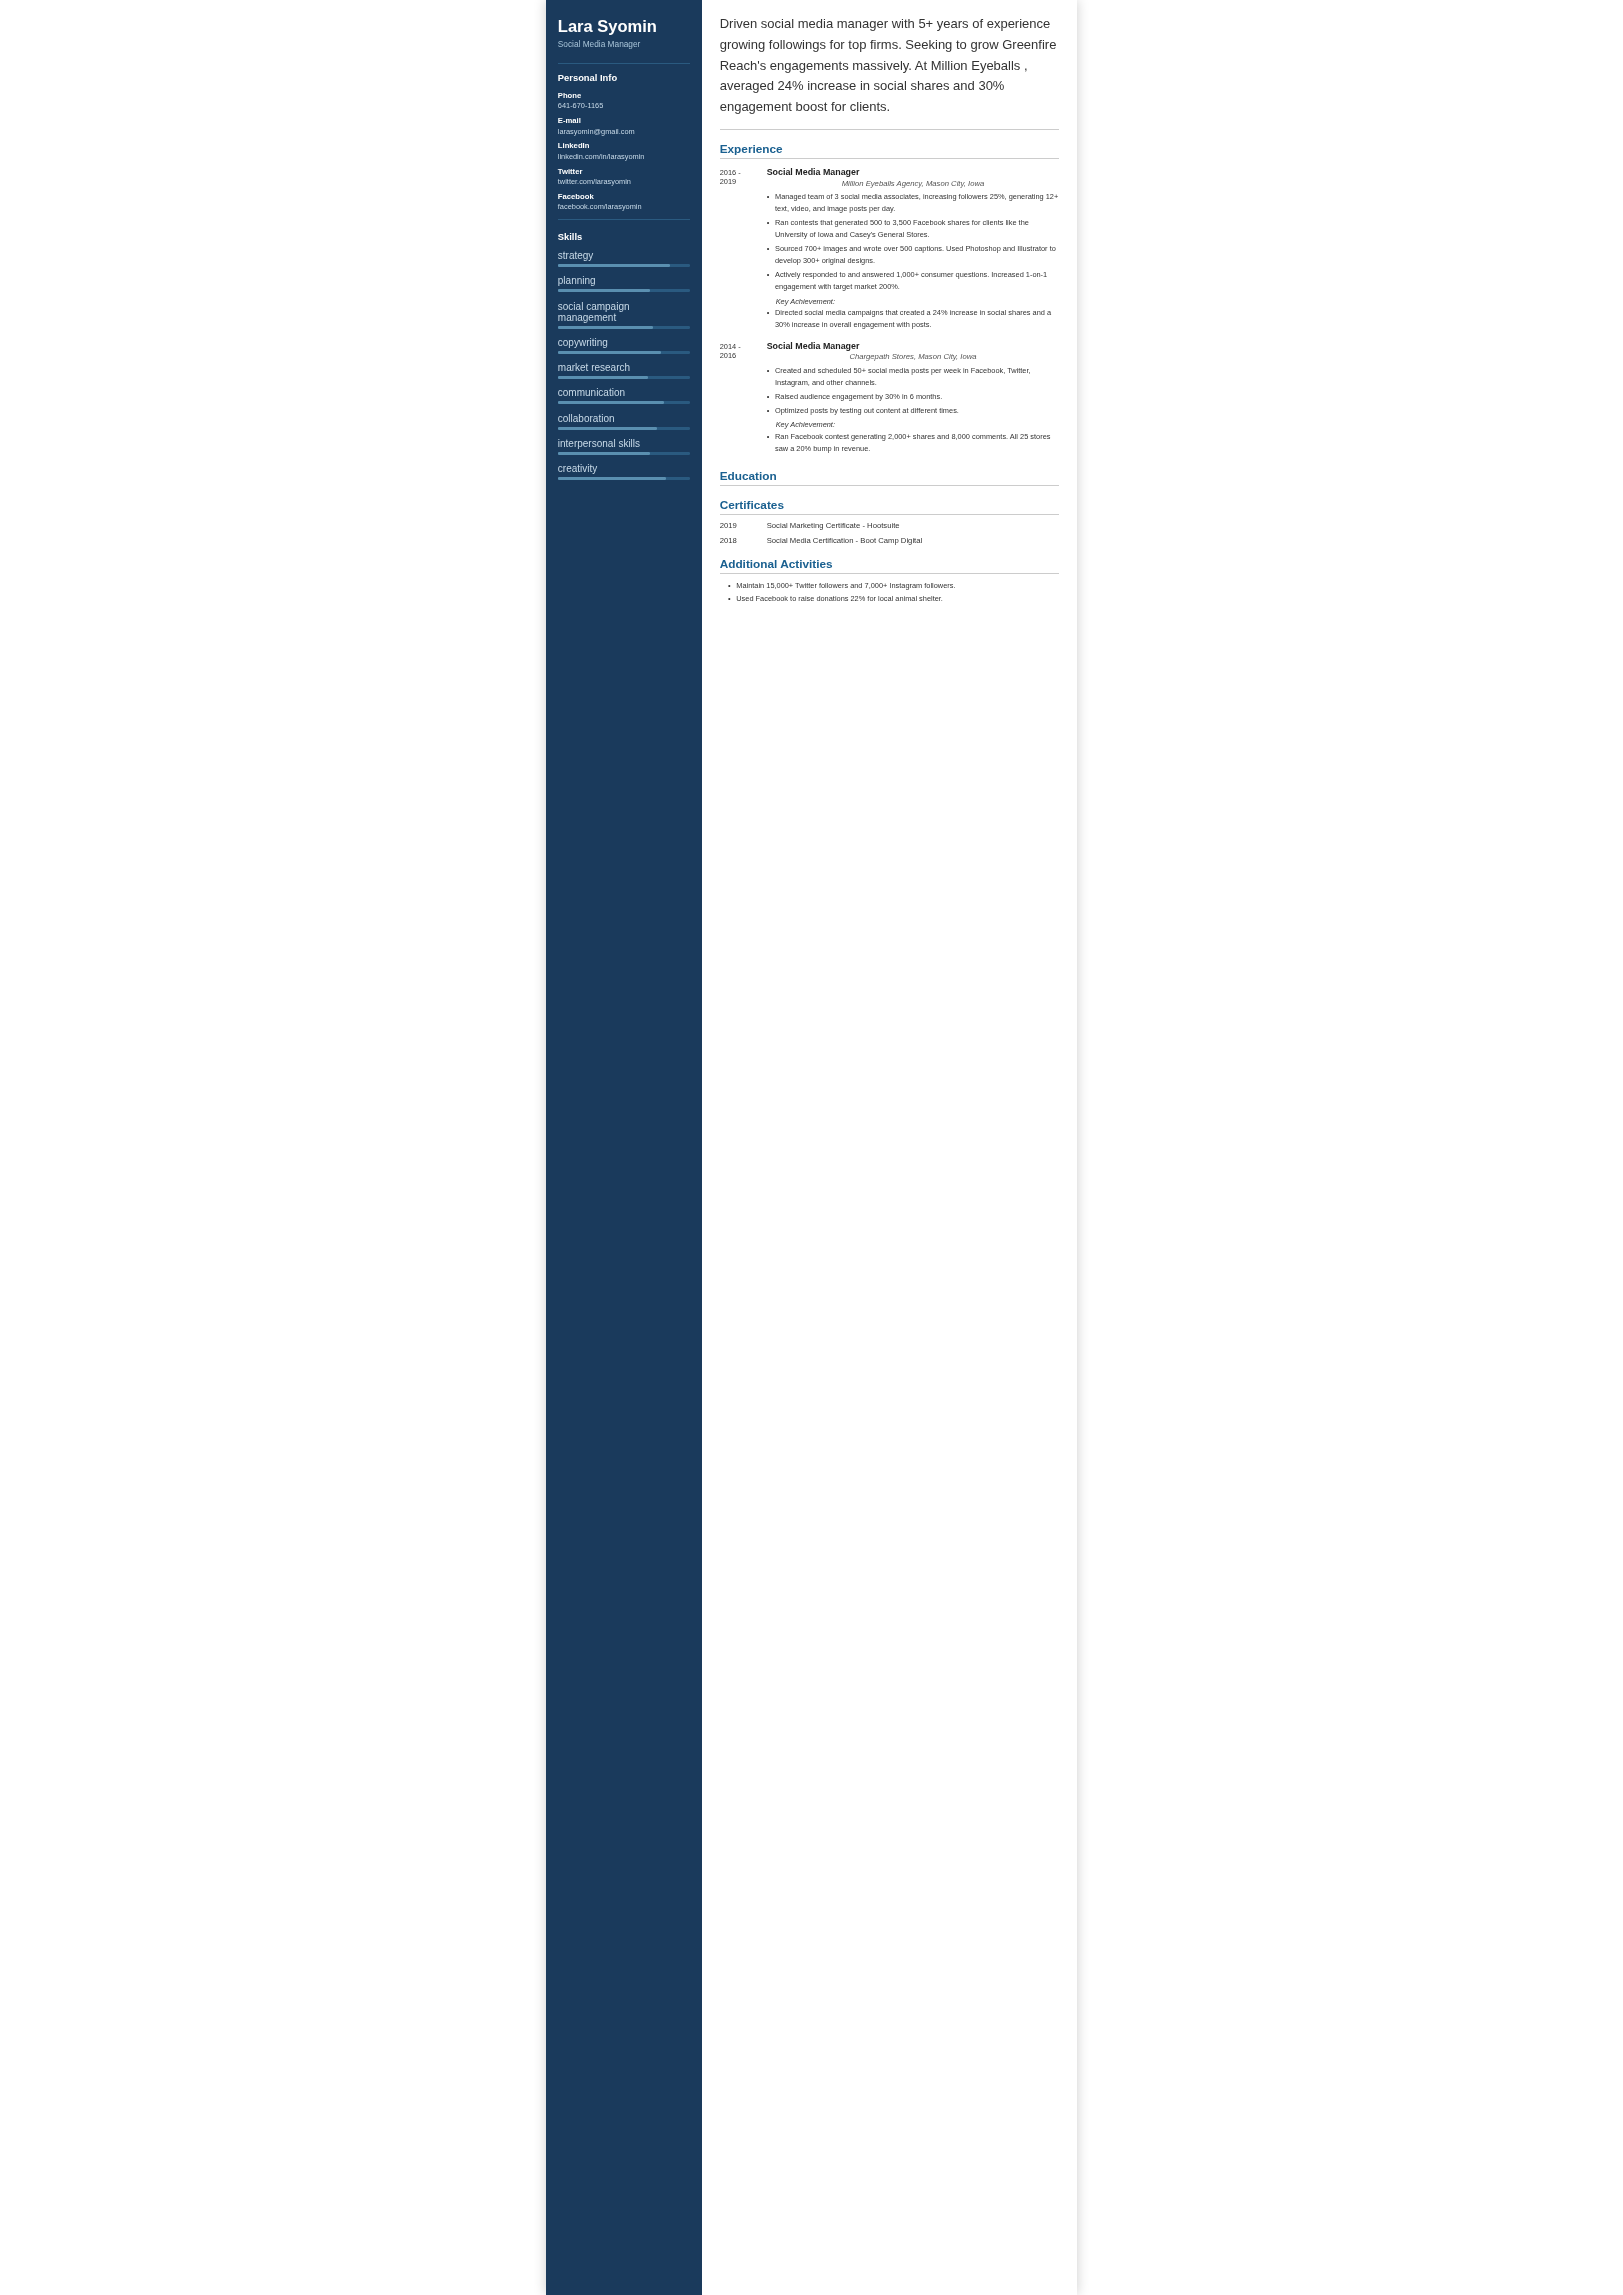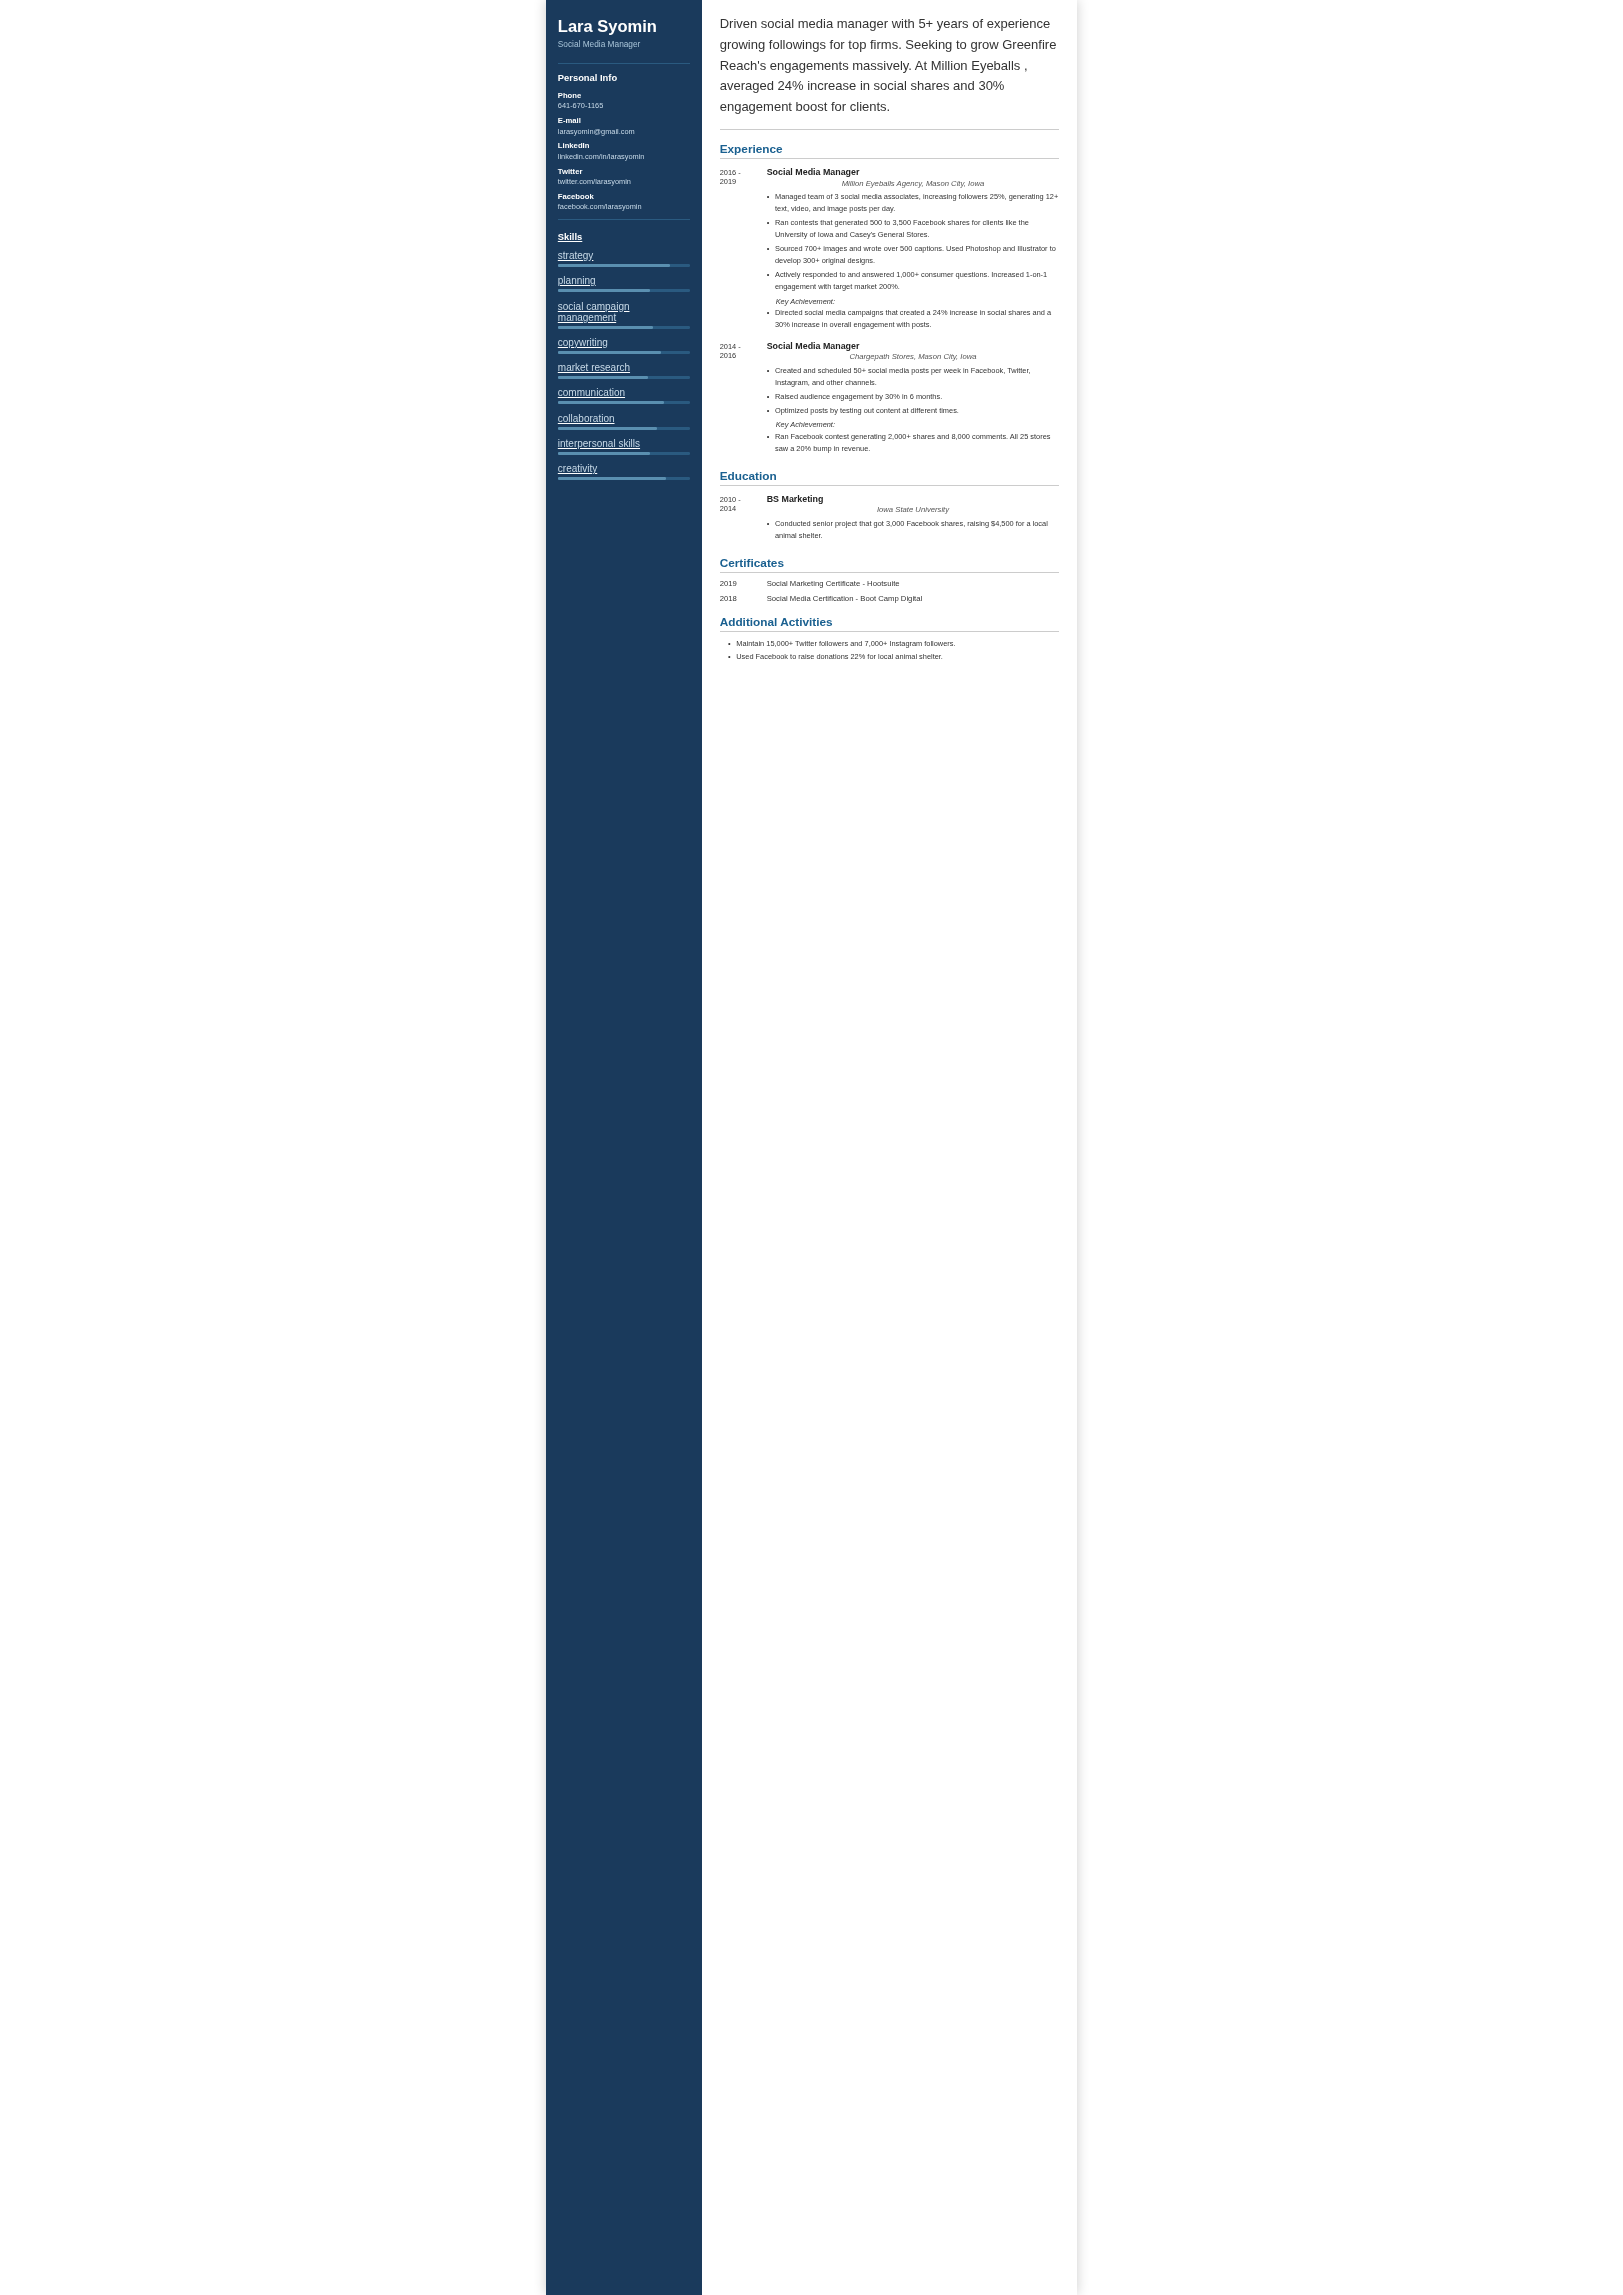--- a/index.html
+++ b/index.html
@@ -64,21 +64,20 @@
       margin-bottom: 1.2px;
     }
 
     .info-value {
       font-size: 7.4px;
       color: #c8dae8;
     }
 
     .skills-section {
       margin-top: 10.6px;
-      text-decoration: underline;
     }
 
     .skill-item {
       margin-bottom: 8.3px;
     }
 
     .skill-name {
       font-size: 10px;
       color: #c8dae8;
       margin-bottom: 3px;
@@ -375,33 +374,20 @@
           <ul class="exp-bullets">
             <li>Ran Facebook contest generating 2,000+ shares and 8,000 comments. All 25 stores saw a 20% bump in revenue.</li>
           </ul>
         </div>
       </div>
     </div>
 
     <div class="main-section">
       <div class="main-section-title">Education</div>
 
-      <div class="exp-entry">
-        <div class="exp-dates">
-          <div>2010 -</div>
-          <div>2014</div>
-        </div>
-        <div class="exp-details">
-          <div class="exp-job-title">BS Marketing</div>
-          <div class="exp-company">Iowa State University</div>
-          <ul class="exp-bullets">
-            <li>Conducted senior project that got 3,000 Facebook shares, raising $4,500 for a local animal shelter.</li>
-          </ul>
-        </div>
-      </div>
     </div>
 
     <div class="main-section">
       <div class="main-section-title">Certificates</div>
 
       <div class="cert-entry">
         <div class="cert-year">2019</div>
         <div class="cert-name">Social Marketing Certificate - Hootsuite</div>
       </div>
 

